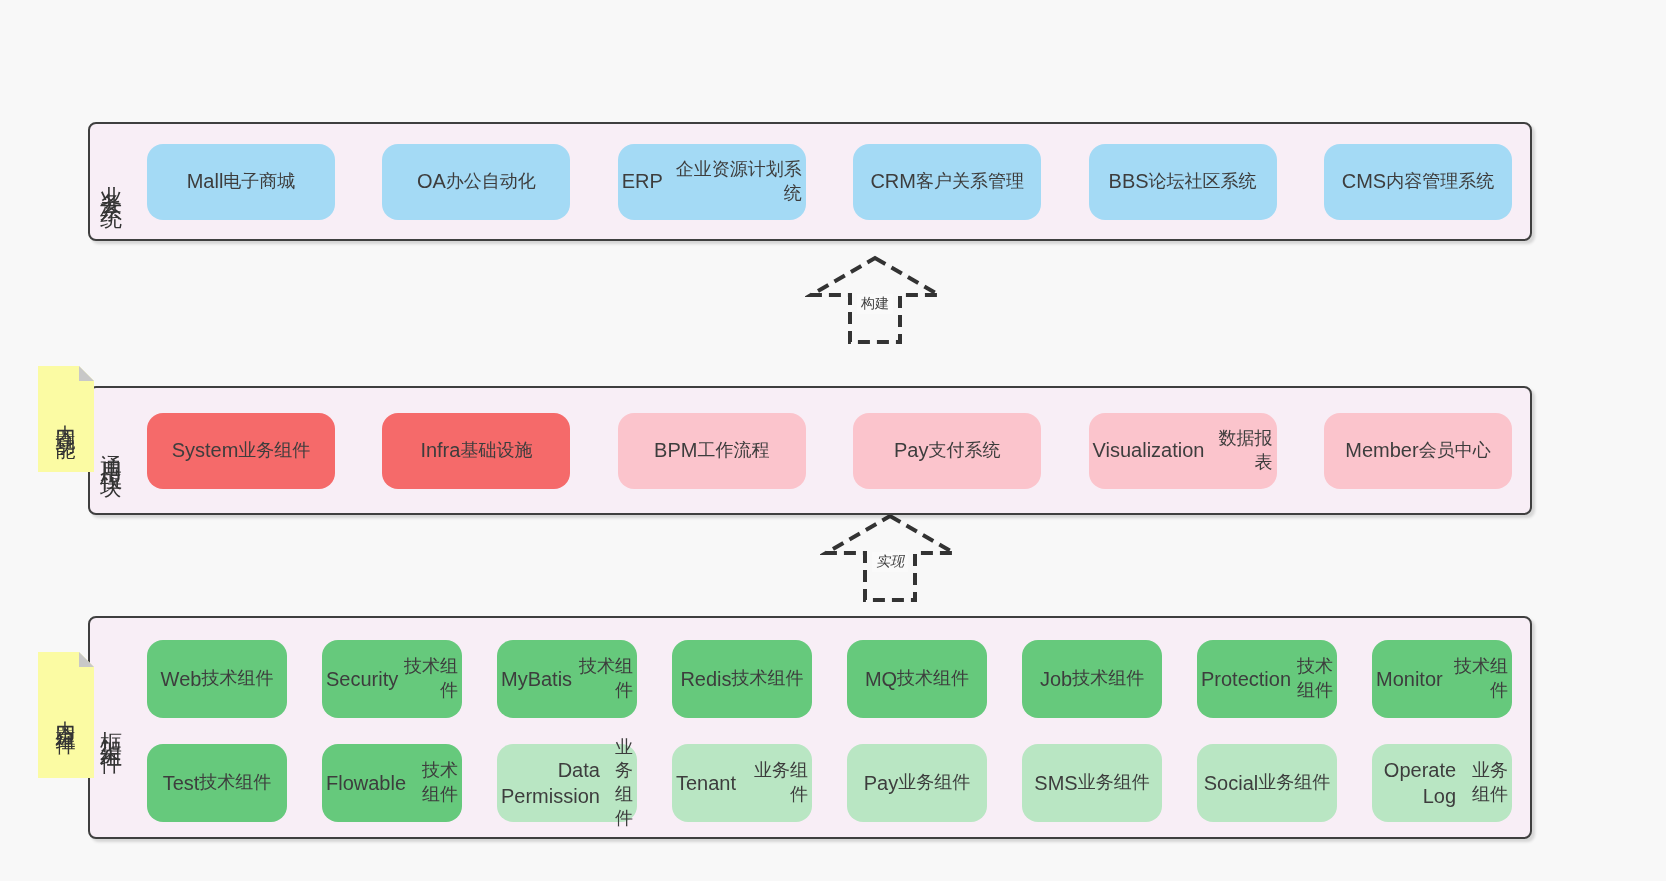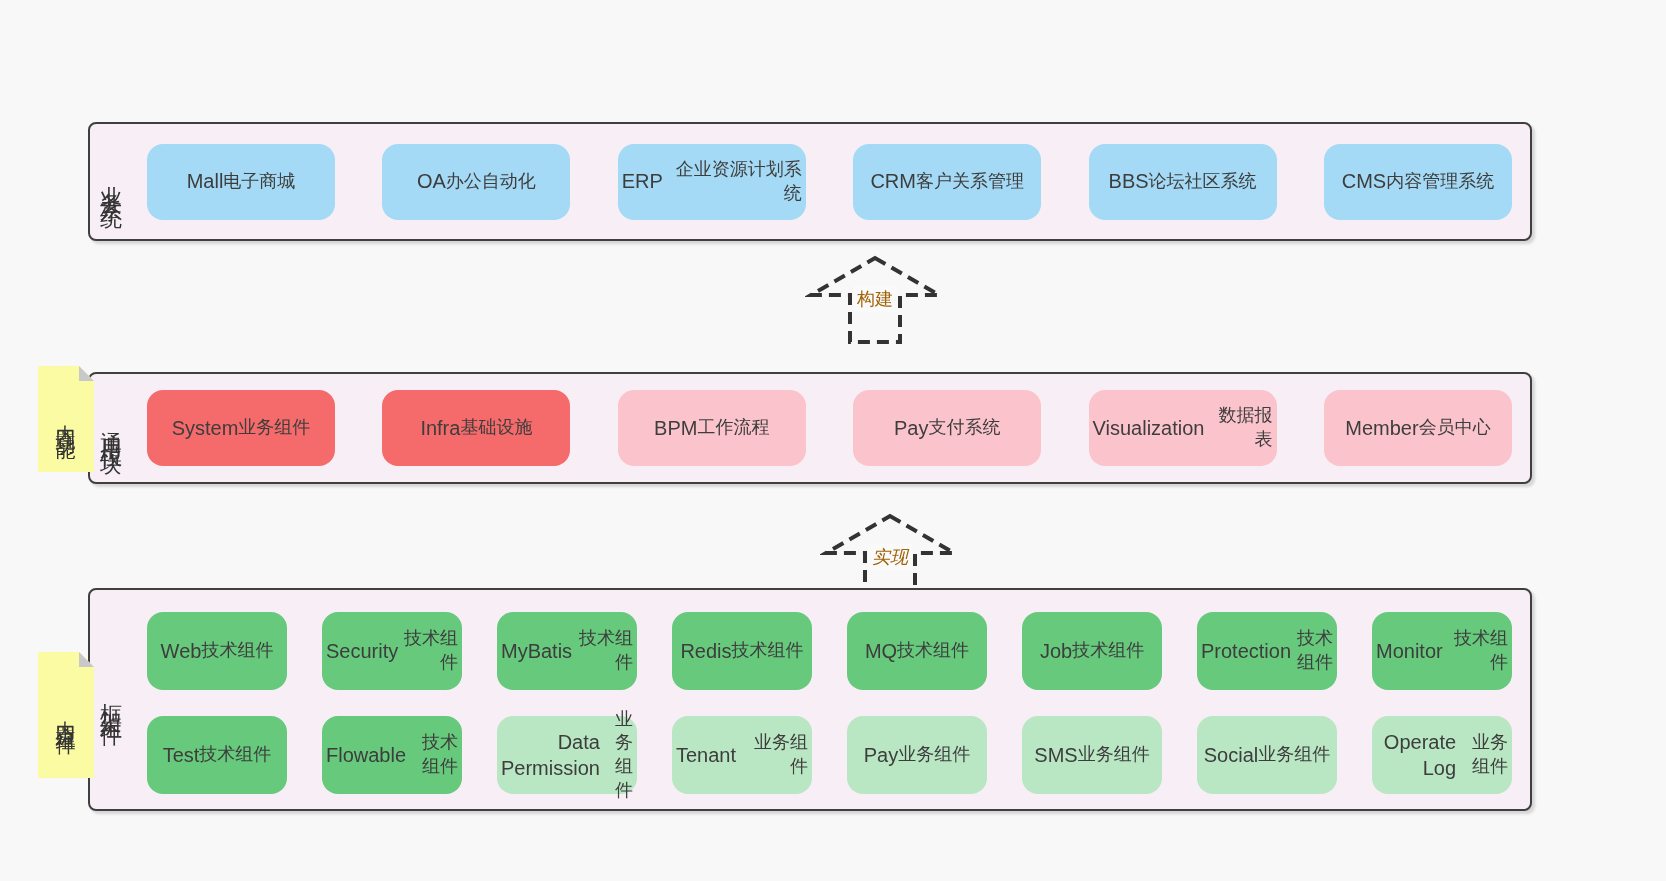--- a/index.html
+++ b/index.html
@@ -15,22 +15,22 @@
   }
   .layer {
     position:absolute; left:88px; width:1444px;
     background:var(--layer_bg,#f8eef6);
     border:2px solid var(--layer_border,#3f3f3f);
     border-radius:8px;
     box-shadow:3px 3px 3px rgba(0,0,0,0.14);
     z-index:1;
   }
   .layer-business   { top:122px; height:119px; }
-  .layer-modules    { top:372px; height:112px; }
-  .layer-components { top:588px; height:223px; }
+  .layer-modules    { top:386px; height:129px; }
+  .layer-components { top:616px; height:223px; }
   .layer-label {
     position:absolute; left:10px; top:50%; transform:translateY(-50%);
     writing-mode:vertical-rl; text-orientation:upright;
     font-size:22px; letter-spacing:7px; color:#333; line-height:1;
     white-space:nowrap;
   }
   .boxes-row {
     position:absolute; left:57px; right:18px;
     display:flex; justify-content:space-between;
   }
@@ -68,22 +68,22 @@
   }
   .arrow { position:absolute; width:140px; height:92px; z-index:0; }
   .arrow-build     { left:805px; top:254px; }
   .arrow-implement { left:820px; top:512px;font-style:italic; }
   .arrow svg { display:block; width:100%; height:100%; }
   .arrow polygon {
     fill:none; stroke:#333; stroke-width:4;
     stroke-dasharray:12 7; stroke-linejoin:miter;
   }
   .arrow-label {
-    position:absolute; left:50%; top:32px; transform:translateX(-50%);
-    background:#fafafa; padding:1px 4px; font-size:18px; color:#a16207; white-space:nowrap;
+    position:absolute; left:50%; top:40px; transform:translateX(-50%);
+    background:#fafafa; padding:1px 4px; font-size:14px; color:#404040; white-space:nowrap;
   }
 </style>
 </head>
 <body>
 
 <div id="canvas">
 
   <div class="layer layer-business">
     <div class="layer-label">业务系统</div>
     <div class="boxes-row row-center">

